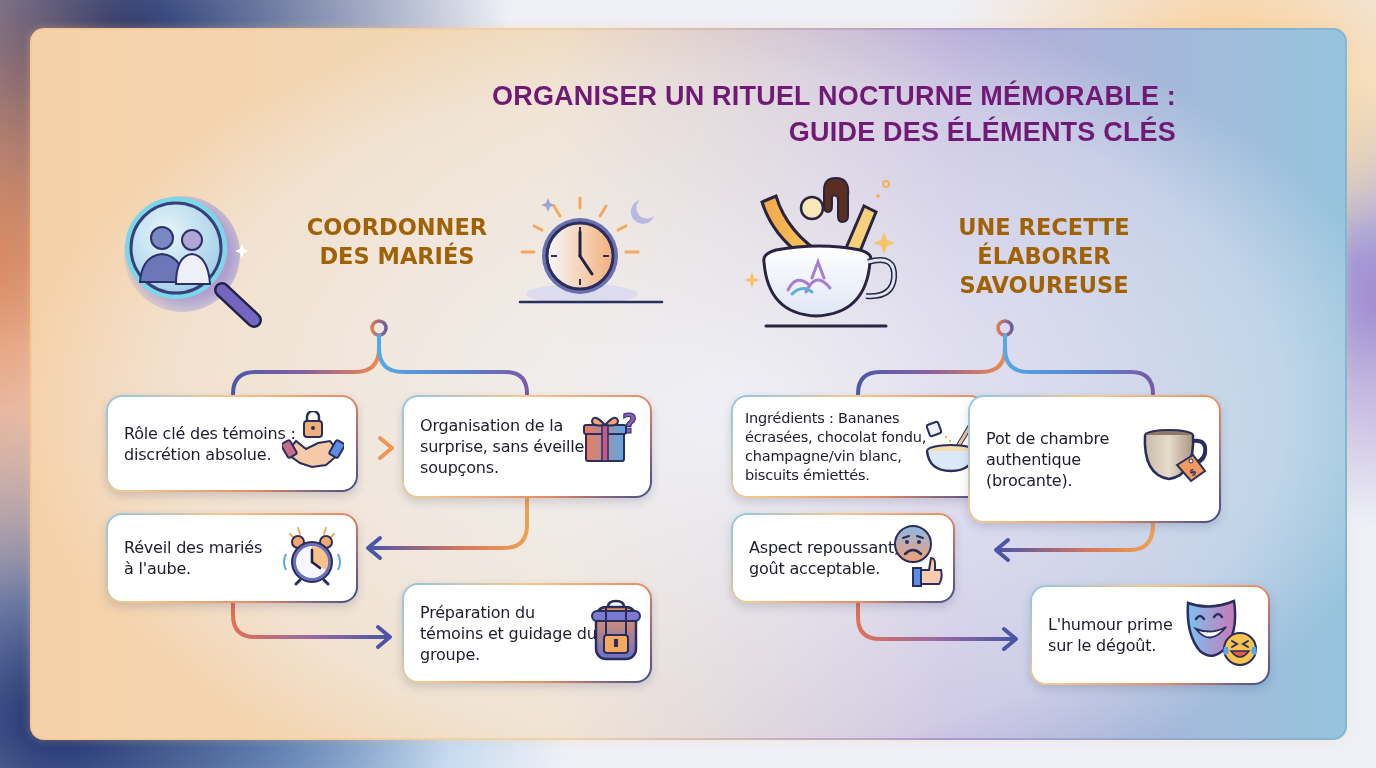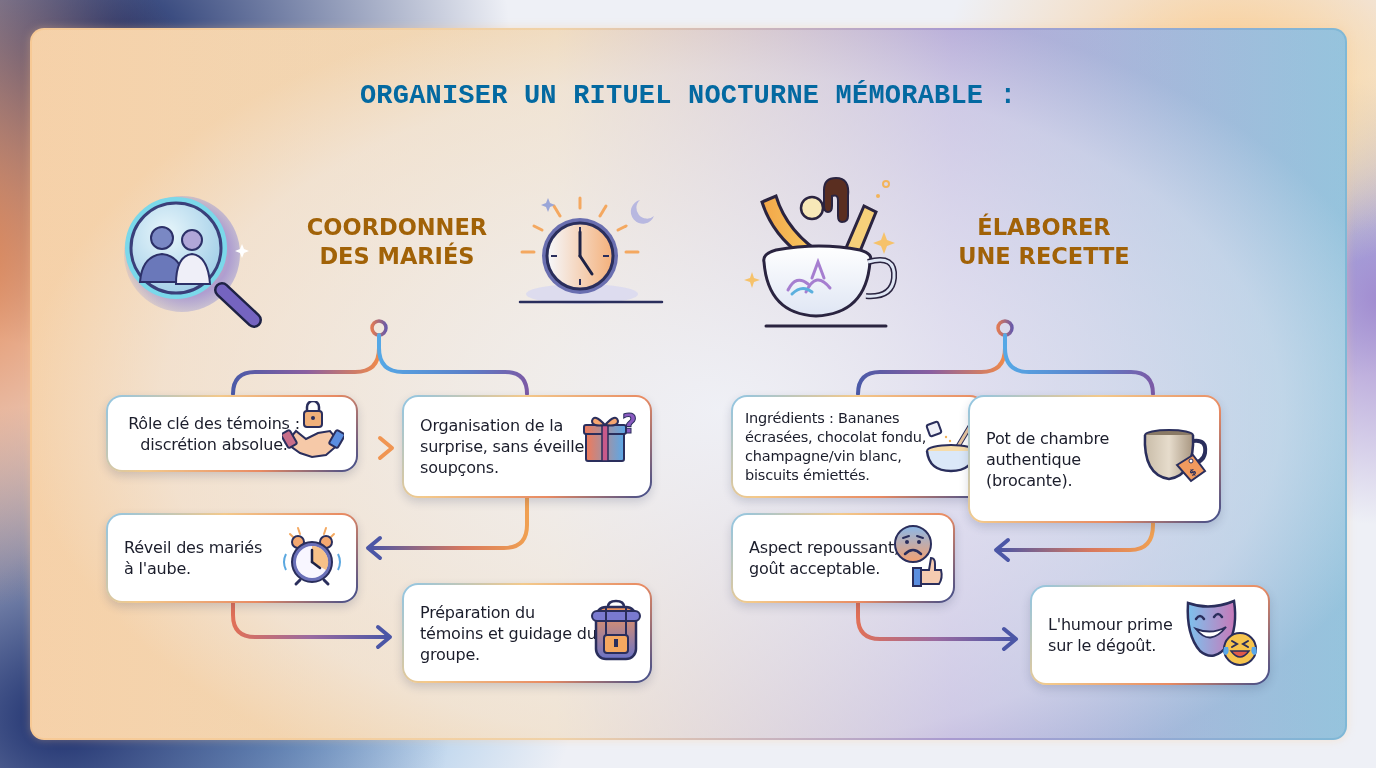--- a/index.html
+++ b/index.html
@@ -31,22 +31,22 @@
       linear-gradient(90deg, #f7c995 0%, #f0d2a8 40%, #a89ad0 70%, #7fb8d6 100%) border-box;
     box-shadow: 0 0 8px rgba(255,200,140,0.35);
   }
   .frame-inner {
     position: absolute; left: 32px; top: 30px; width: 1313px; height: 708px;
     border-radius: 12px;
     background: radial-gradient(ellipse 700px 420px at 690px 380px, rgba(240,242,248,0.96), rgba(240,242,248,0.55) 80%, rgba(240,242,248,0.2) 100%);
   }
   .title {
     position: absolute; left: 200px; width: 976px; top: 78px;
-    text-align: center; color: #0369a1; font-weight: 800;
-    font-family: Liberation Mono, monospace; font-size: 27px; line-height: 36px;
+    text-align: right; color: #701a75; font-weight: 800;
+    font-family: Liberation Sans, sans-serif; font-size: 27px; line-height: 36px;
     letter-spacing: 0.2px;
   }
   .section-title {
     position: absolute; color: #a16207; font-weight: 800;
     font-family: "DejaVu Sans", sans-serif; font-size: 22.5px; line-height: 29px;
     text-align: center;
   }
   .icon-big { position: absolute; }
   .connector { position: absolute; left: 0; top: 0; width: 1376px; height: 768px; pointer-events: none; }
   .card {
@@ -69,20 +69,21 @@
 </style>
 </head>
 <body>
 
 <div class="bg"></div>
 <div class="frame"></div>
 <div class="frame-inner"></div>
 
 <div class="title">
   <div>ORGANISER UN RITUEL NOCTURNE MÉMORABLE :</div>
+  <div>GUIDE DES ÉLÉMENTS CLÉS</div>
 </div>
 
 <svg class="connector" viewBox="0 0 1376 768">
   <defs>
     <linearGradient id="gL1" x1="0" x2="1">
         <stop offset="0" stop-color="#4b5aa8"></stop>
         <stop offset="0.5" stop-color="#8a5fa0"></stop>
         <stop offset="1" stop-color="#ef8a4c"></stop>
       </linearGradient>
     <linearGradient id="gR1" x1="0" x2="1">
@@ -226,25 +227,26 @@
     <path d="M56 128 Q66 118 76 126" fill="none" stroke="#5bb0de" stroke-width="3" stroke-linecap="round"></path>
     <path d="M148 66 l3 8 8 3 -8 3 -3 8 -3 -8 -8 -3 8 -3z" fill="#f6c26a"></path>
     <path d="M16 106 l2 6 6 2 -6 2 -2 6 -2 -6 -6 -2 6 -2z" fill="#f6c26a"></path>
     <circle cx="150" cy="18" r="3" fill="none" stroke="#f2b45a" stroke-width="2"></circle>
     <circle cx="142" cy="30" r="2" fill="#f2b45a"></circle>
     <line x1="30" y1="160" x2="150" y2="160" stroke="#2a2440" stroke-width="3" stroke-linecap="round"></line>
   </svg>
 </div>
 
 <div class="section-title" style="left:944px; top:213px; width:200px;">
+  <div>UNE RECETTE</div>
   <div>ÉLABORER</div>
-  <div>UNE RECETTE</div>
-</div>
-
-<div class="card" style="left:106px; top:395px; width:252px; height:77px;text-align:center;">
+  <div>SAVOUREUSE</div>
+</div>
+
+<div class="card" style="left:106px; top:395px; width:252px; height:97px;">
   <div class="card-body">
     <div class="card-text" style="max-width:180px;">Rôle clé des témoins : discrétion absolue.</div>
     <div class="card-icon">
       <svg width="62" height="62" viewBox="0 0 62 62">
         <rect x="22" y="10" width="18" height="16" rx="3" fill="#f0b07a" stroke="#2a2e5c" stroke-width="2"></rect>
         <path d="M25 10 V6 a6 6 0 0 1 12 0 V10" fill="none" stroke="#2a2e5c" stroke-width="2.5"></path>
         <circle cx="31" cy="17" r="2" fill="#2a2e5c"></circle>
         <path d="M4 42 L14 30 L24 38 L36 32 L48 30 L58 42 L44 54 L30 56 L18 52 Z" fill="#f6c9a8" stroke="#2a2e5c" stroke-width="2"></path>
         <rect x="2" y="30" width="10" height="16" rx="2" transform="rotate(-30 7 38)" fill="#c86e8a" stroke="#2a2e5c" stroke-width="2"></rect>
         <rect x="50" y="30" width="10" height="16" rx="2" transform="rotate(30 55 38)" fill="#5b8ee0" stroke="#2a2e5c" stroke-width="2"></rect>

